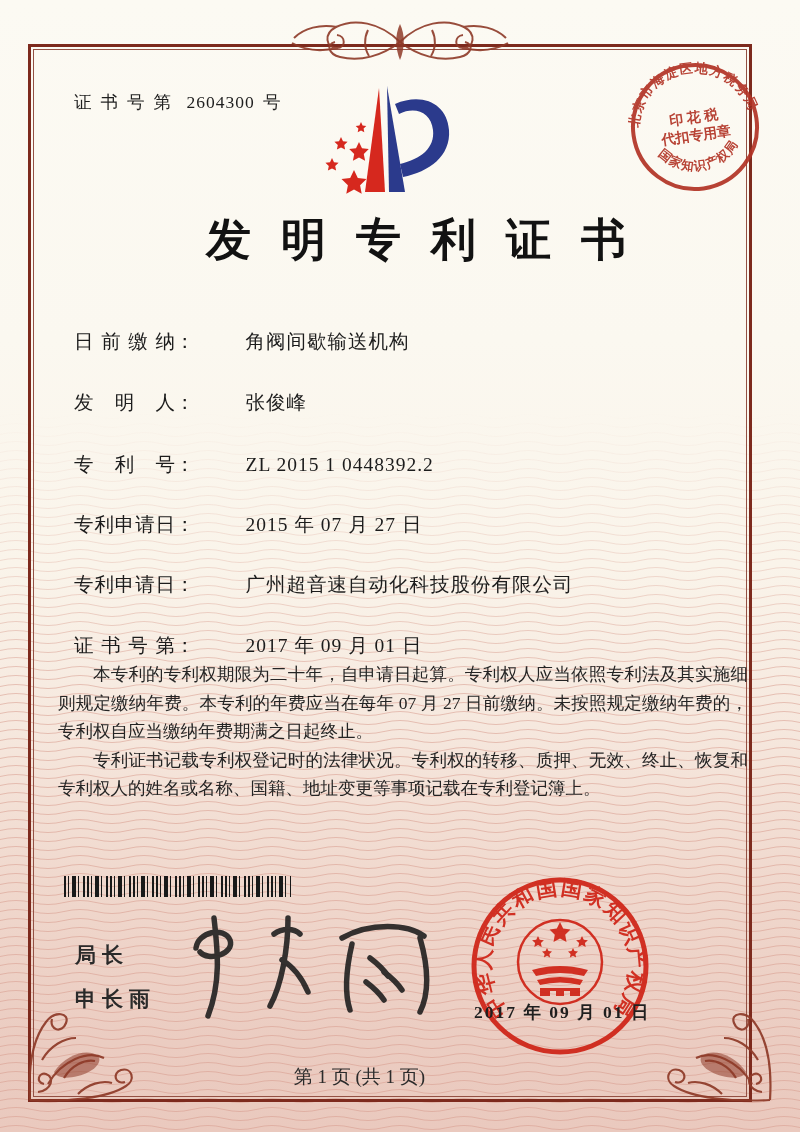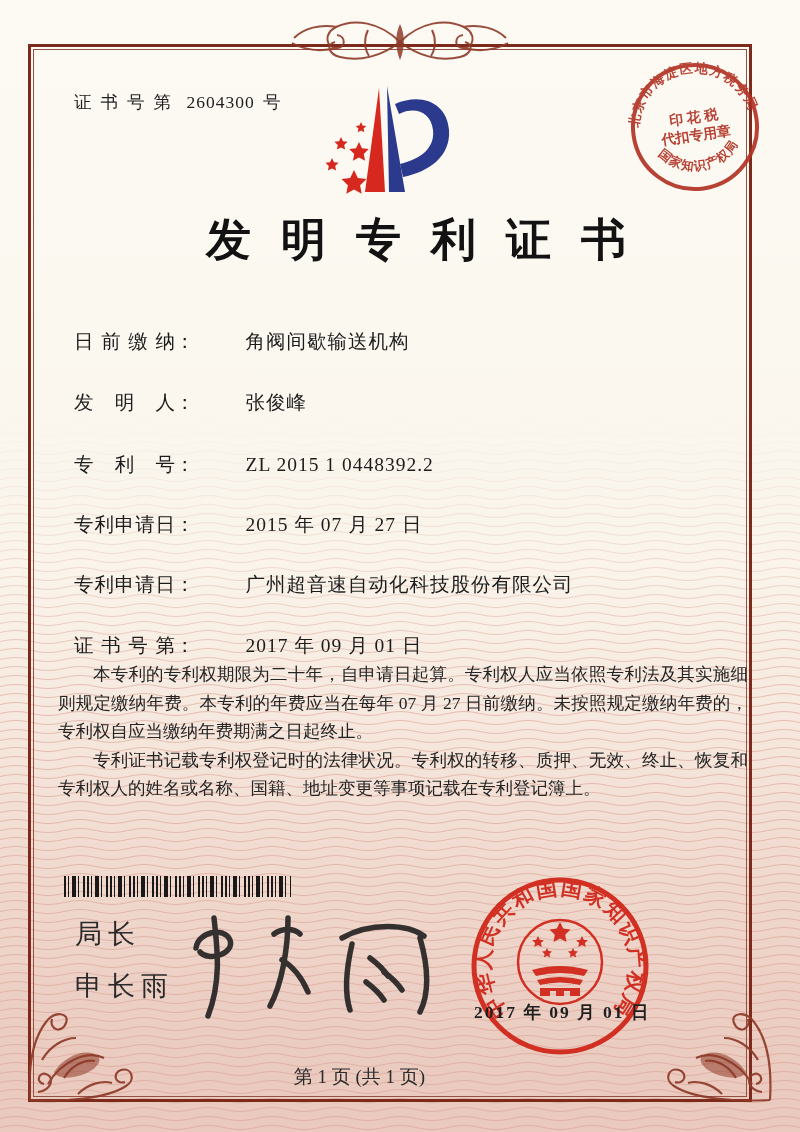--- a/index.html
+++ b/index.html
@@ -39,22 +39,22 @@
   .body-text p{ text-indent:2em; }
 
   .barcode{ position:absolute; left:64px; top:876px; width:227px; height:21px;
     background:repeating-linear-gradient(90deg,
       #191919 0 2px, transparent 2px 4px,
       #191919 4px 5px, transparent 5px 8px,
       #191919 8px 12px, transparent 12px 14px,
       #191919 14px 15px, transparent 15px 19px,
       #191919 19px 21px, transparent 21px 23px); }
 
-  .director{ position:absolute; left:75px; top:916px; font-size:27px; color:#2a2a2a;
-    font-weight:400; letter-spacing:6px; }
+  .director{ position:absolute; left:75px; top:941px; font-size:21px; color:#2a2a2a;
+    font-weight:700; letter-spacing:6px; }
   .director div{ margin-bottom:16px; }
   .signature{ position:absolute; left:170px; top:908px; }
 
   .seal{ position:absolute; left:468px; top:874px; opacity:.93; }
   .seal-date{ position:absolute; left:474px; top:1000px; font-size:17.5px; color:#1f1f1f;
     letter-spacing:2px; font-weight:600; }
 
   .footer{ position:absolute; left:277px; top:1064px; width:165px; text-align:center;
     font-size:19px; color:#2b2b2b; }
 </style>

